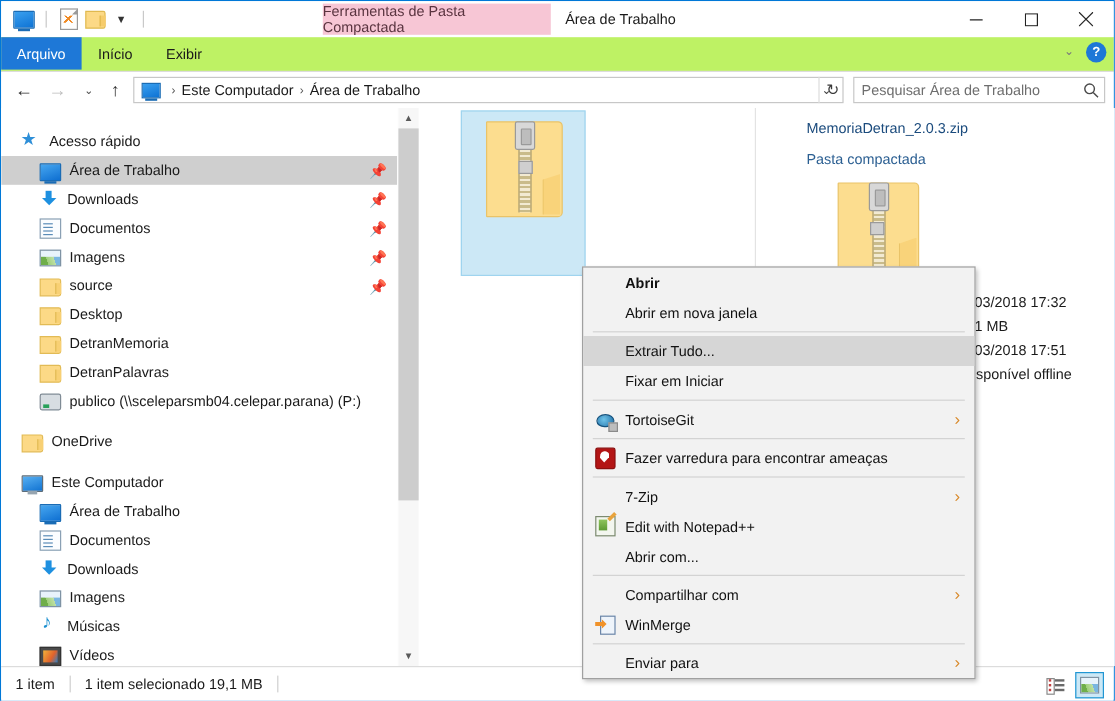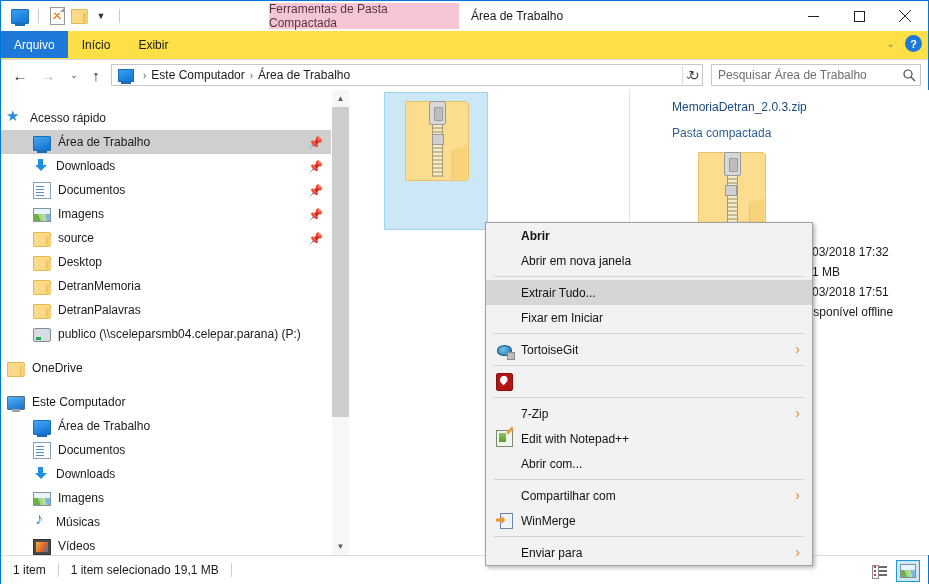--- a/index.html
+++ b/index.html
@@ -27,21 +27,21 @@
   .mini-folder:after{content:"";position:absolute;right:-1px;top:3px;width:4px;height:9px;background:#f6cc6c;border-left:1px solid #e0b94f;}
   .qat-caret{font-size:9px;color:#333;}
   .ctx-tabhdr{position:absolute;left:268px;top:2px;width:190px;height:26px;background:#f7c6d5;display:flex;align-items:center;justify-content:center;
     font-size:12px;color:#5a3440;}
   .wtitle{position:absolute;left:470px;top:0;height:30px;display:flex;align-items:center;font-size:12px;color:#1a1a1a;}
   .wbtns{position:absolute;right:0;top:0;display:flex;}
   .wbtn{width:46px;height:30px;display:flex;align-items:center;justify-content:center;color:#222;}
   .wbtn svg{display:block;}
 
   
-  .ribbon{position:absolute;left:0;top:30px;width:927px;height:28px;background:#fde047;border-bottom:1px solid #dcdcdc;}
+  .ribbon{position:absolute;left:0;top:30px;width:927px;height:28px;background:#bef264;border-bottom:1px solid #dcdcdc;}
   .tabrow{position:absolute;left:0;top:0;display:flex;align-items:stretch;height:27px;}
   .tab{display:flex;align-items:center;justify-content:center;font-size:12px;color:#1a1a1a;height:27px;}
   .tab.file{background:#1e78d7;color:#fff;padding:0 13px;}
   .tab.plain{padding:0 14px;}
   .tab.ctx{width:190px;border-left:1px solid #f3c3d2;border-right:1px solid #f3c3d2;border-top:1px solid #f7c6d5;background:#fff;}
   .ribbon-right{position:absolute;right:6px;top:4px;display:flex;align-items:center;gap:10px;}
   .chev-dn{color:#7a7a7a;font-size:10px;}
   .help-circ{width:17px;height:17px;border-radius:50%;background:#1e78d7;color:#fff;font-size:11px;font-weight:bold;
     display:flex;align-items:center;justify-content:center;}
 
@@ -71,21 +71,21 @@
   .navscroll{position:absolute;right:0;top:0;width:17px;height:465px;background:#f7f7f7;border-left:1px solid #fff;}
   .sb-arrow{width:17px;height:17px;display:flex;align-items:center;justify-content:center;color:#5a5a5a;font-size:8px;}
   .sb-arrow.bottom{position:absolute;bottom:0;left:0;}
   .sb-thumb{position:absolute;left:0;top:17px;width:17px;height:310px;background:#cdcdcd;}
   .navlist{position:absolute;left:0;top:0;width:331px;}
   .navitem{height:24px;display:flex;align-items:center;padding-left:0;position:relative;cursor:default;}
   .navitem.sel{background:#cfcfcf;}
   .navitem .ilabel{font-size:12px;color:#1a1a1a;white-space:nowrap;}
   .navitem .pin{position:absolute;right:12px;top:6px;width:12px;height:12px;color:#8a8a8a;}
   .ico{width:16px;height:16px;margin-right:7px;flex:0 0 16px;position:relative;}
-  .ind-0{padding-left:6px;}
+  .ind-0{padding-left:17px;}
   .ind-1{padding-left:32px;}
   .gap{height:10px;}
 
   
   .ic-star{position:relative;}
   .ic-star:before{content:"★";position:absolute;left:-1px;top:-3px;font-size:15px;color:#2e8fd8;}
   .ic-desktop{width:16px;height:13px;margin-top:2px;background:linear-gradient(160deg,#47a7f0,#0e6fd1);border:1px solid #1a6cb5;border-radius:1px;}
   .ic-desktop:after{content:"";position:absolute;left:3px;right:3px;bottom:-3px;height:2px;background:#1a6cb5;}
   .ic-dl{position:relative;}
   .ic-dl:before{content:"";position:absolute;left:5px;top:1px;width:5px;height:7px;background:#1e90e0;}
@@ -419,20 +419,21 @@
           <span class="mi-tortoise"></span>
         </span>
       <span class="mlabel">TortoiseGit</span>
       <span class="arrow">›</span>
     </div>
     <div class="msep"></div>
     <div class="mi">
       <span class="mico">
           <span class="mi-shield"></span>
         </span>
+      <span class="mlabel">Fazer varredura para encontrar ameaças</span>
     </div>
     <div class="msep"></div>
     <div class="mi">
       <span class="mico"></span>
       <span class="mlabel">7-Zip</span>
       <span class="arrow">›</span>
     </div>
     <div class="mi">
       <span class="mico">
           <span class="mi-npp"></span>

